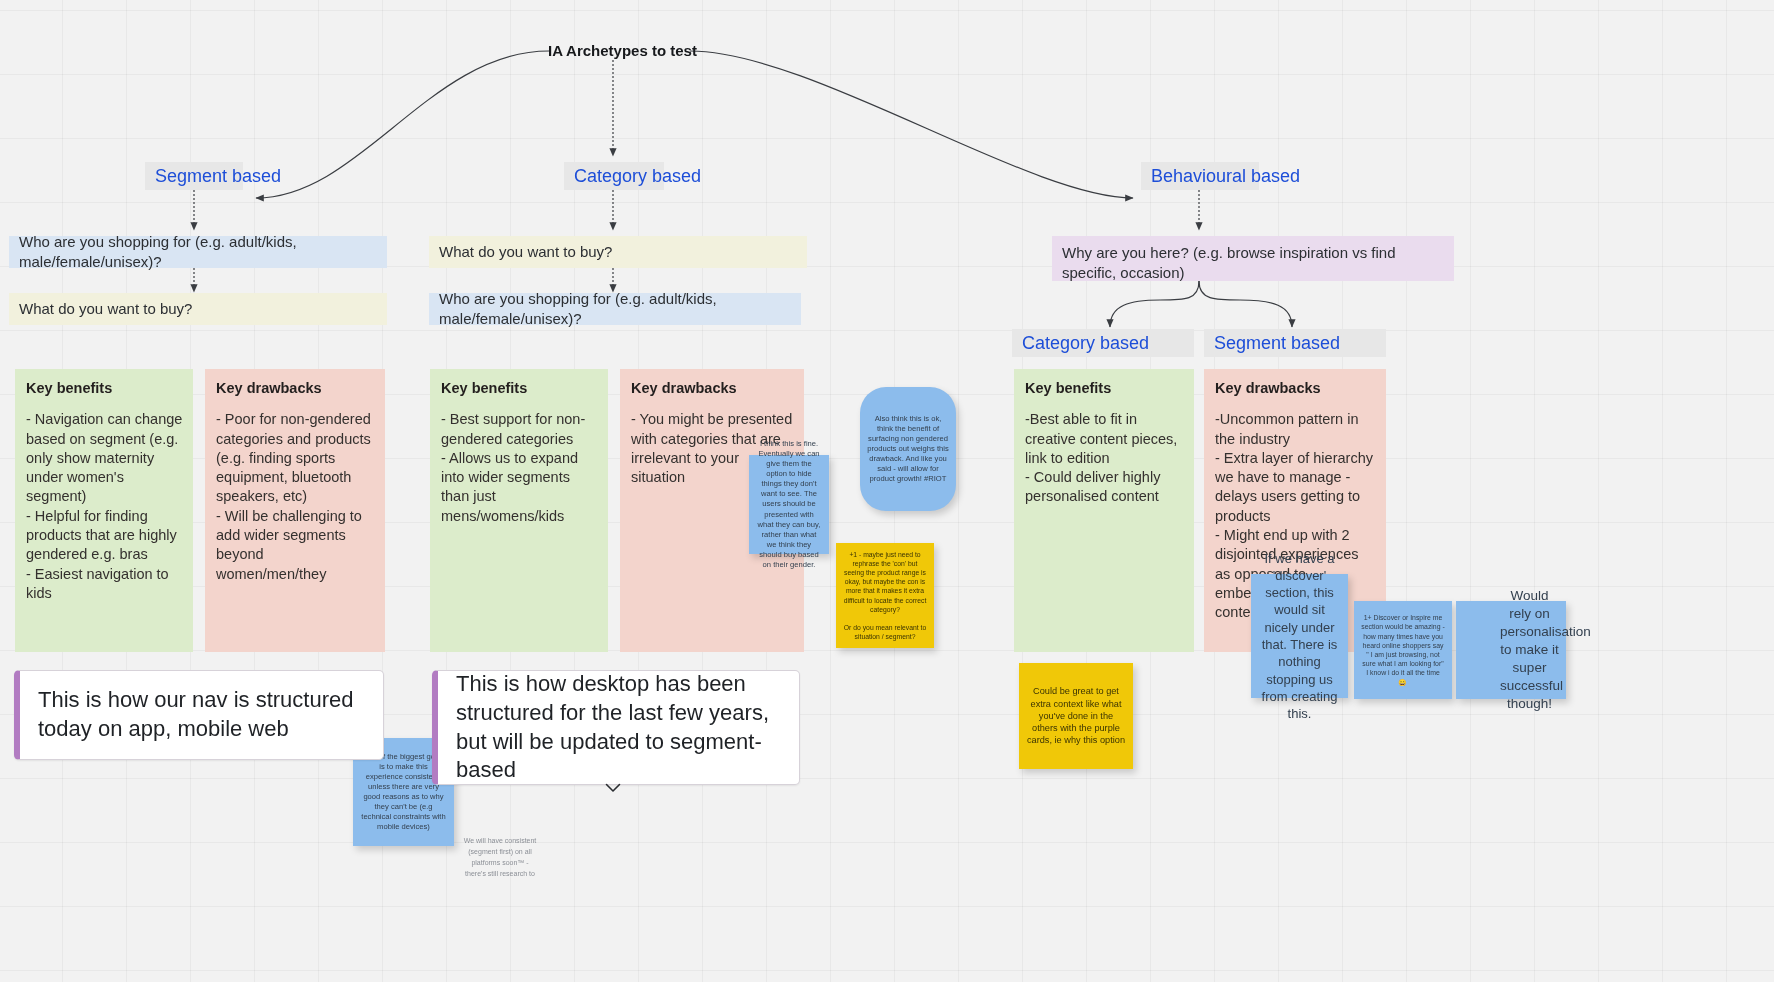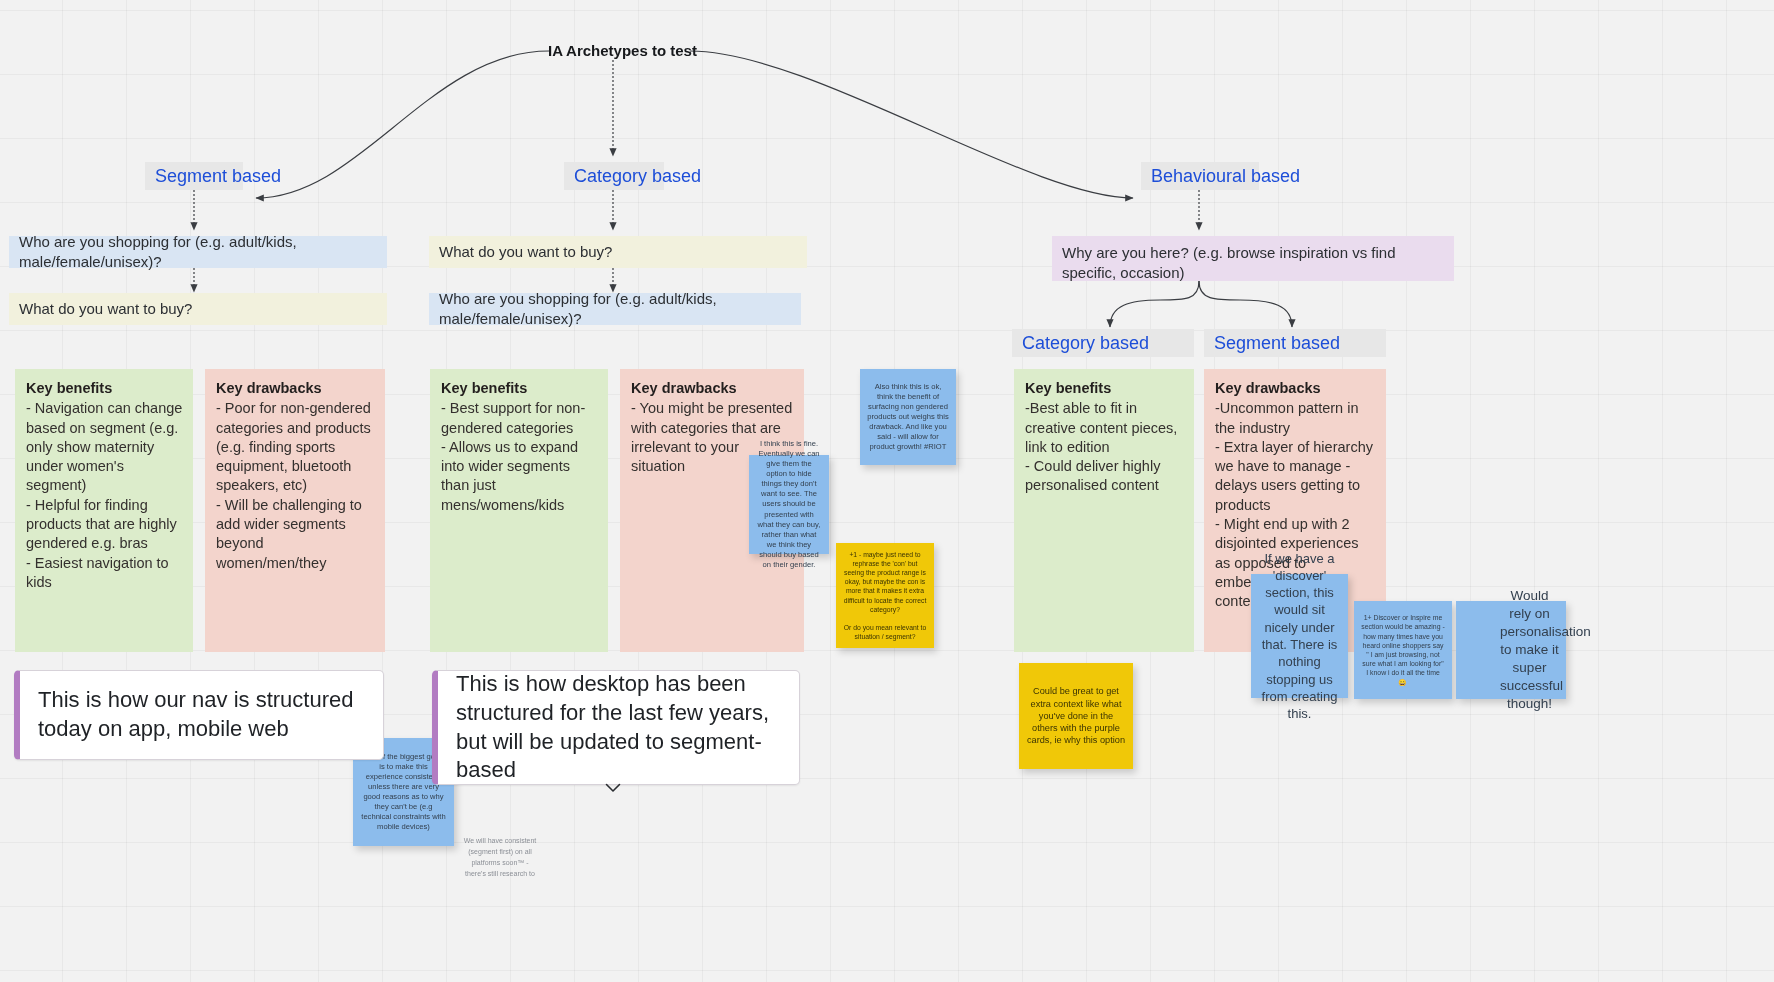--- a/index.html
+++ b/index.html
@@ -61,21 +61,21 @@
   
   .bd-card {
     padding: 10px 10px 10px 11px;
     font-size: 14.5px;
     line-height: 1.33;
     color: #34302e;
     overflow: hidden;
   }
   .bd-card.green { background: #dceccb; }
   .bd-card.red   { background: #f3d4cc; }
-  .bd-card .bd-title { font-weight: bold; color: #231f1e; display: block; margin-bottom: 1px;}
+  .bd-card .bd-title { font-weight: bold; color: #231f1e; display: block; margin-bottom: 12px;}
   .bd-card .bd-line { display: block; }
 
   
   .sticky {
     box-shadow: 3px 4px 7px rgba(0,0,0,0.17);
     text-align: center;
     display: flex;
     align-items: center;
     justify-content: center;
     padding: 6px 7px;
@@ -224,21 +224,21 @@
     <span class="bd-title">Key drawbacks</span>
     <span class="bd-line">-Uncommon pattern in the industry</span>
     <span class="bd-line">- Extra layer of hierarchy we have to manage - delays users getting to products</span>
     <span class="bd-line">- Might end up with 2 disjointed experiences as opposed to embedded creative content</span>
   </div>
 
   <div class="abs sticky blue" style="left:749px; top:455px; width:80px; height:99px; font-size:7.6px;">
     <span class="txt">I think this is fine. Eventually we can give them the option to hide things they don't want to see. The users should be presented with what they can buy, rather than what we think they should buy based on their gender.</span>
   </div>
 
-  <div class="abs sticky blue" style="left:860px; top:369px; width:96px; height:96px; font-size:7.6px;">
+  <div class="abs sticky blue" style="left:860px; top:387px; width:96px; height:124px; font-size:7.6px;border-radius:26px;">
     <span class="txt">Also think this is ok, think the benefit of surfacing non gendered products out weighs this drawback. And like you said - will allow for product growth! #RIOT</span>
   </div>
 
   <div class="abs sticky yellow" style="left:836px; top:543px; width:98px; height:105px; font-size:6.8px;">
     <span class="txt">+1 - maybe just need to rephrase the 'con' but seeing the product range is okay, but maybe the con is more that it makes it extra difficult to locate the correct category?
 
 Or do you mean relevant to situation / segment?</span>
   </div>
 
   <div class="abs sticky blue" style="left:1251px; top:574px; width:97px; height:124px; font-size:13px;">

